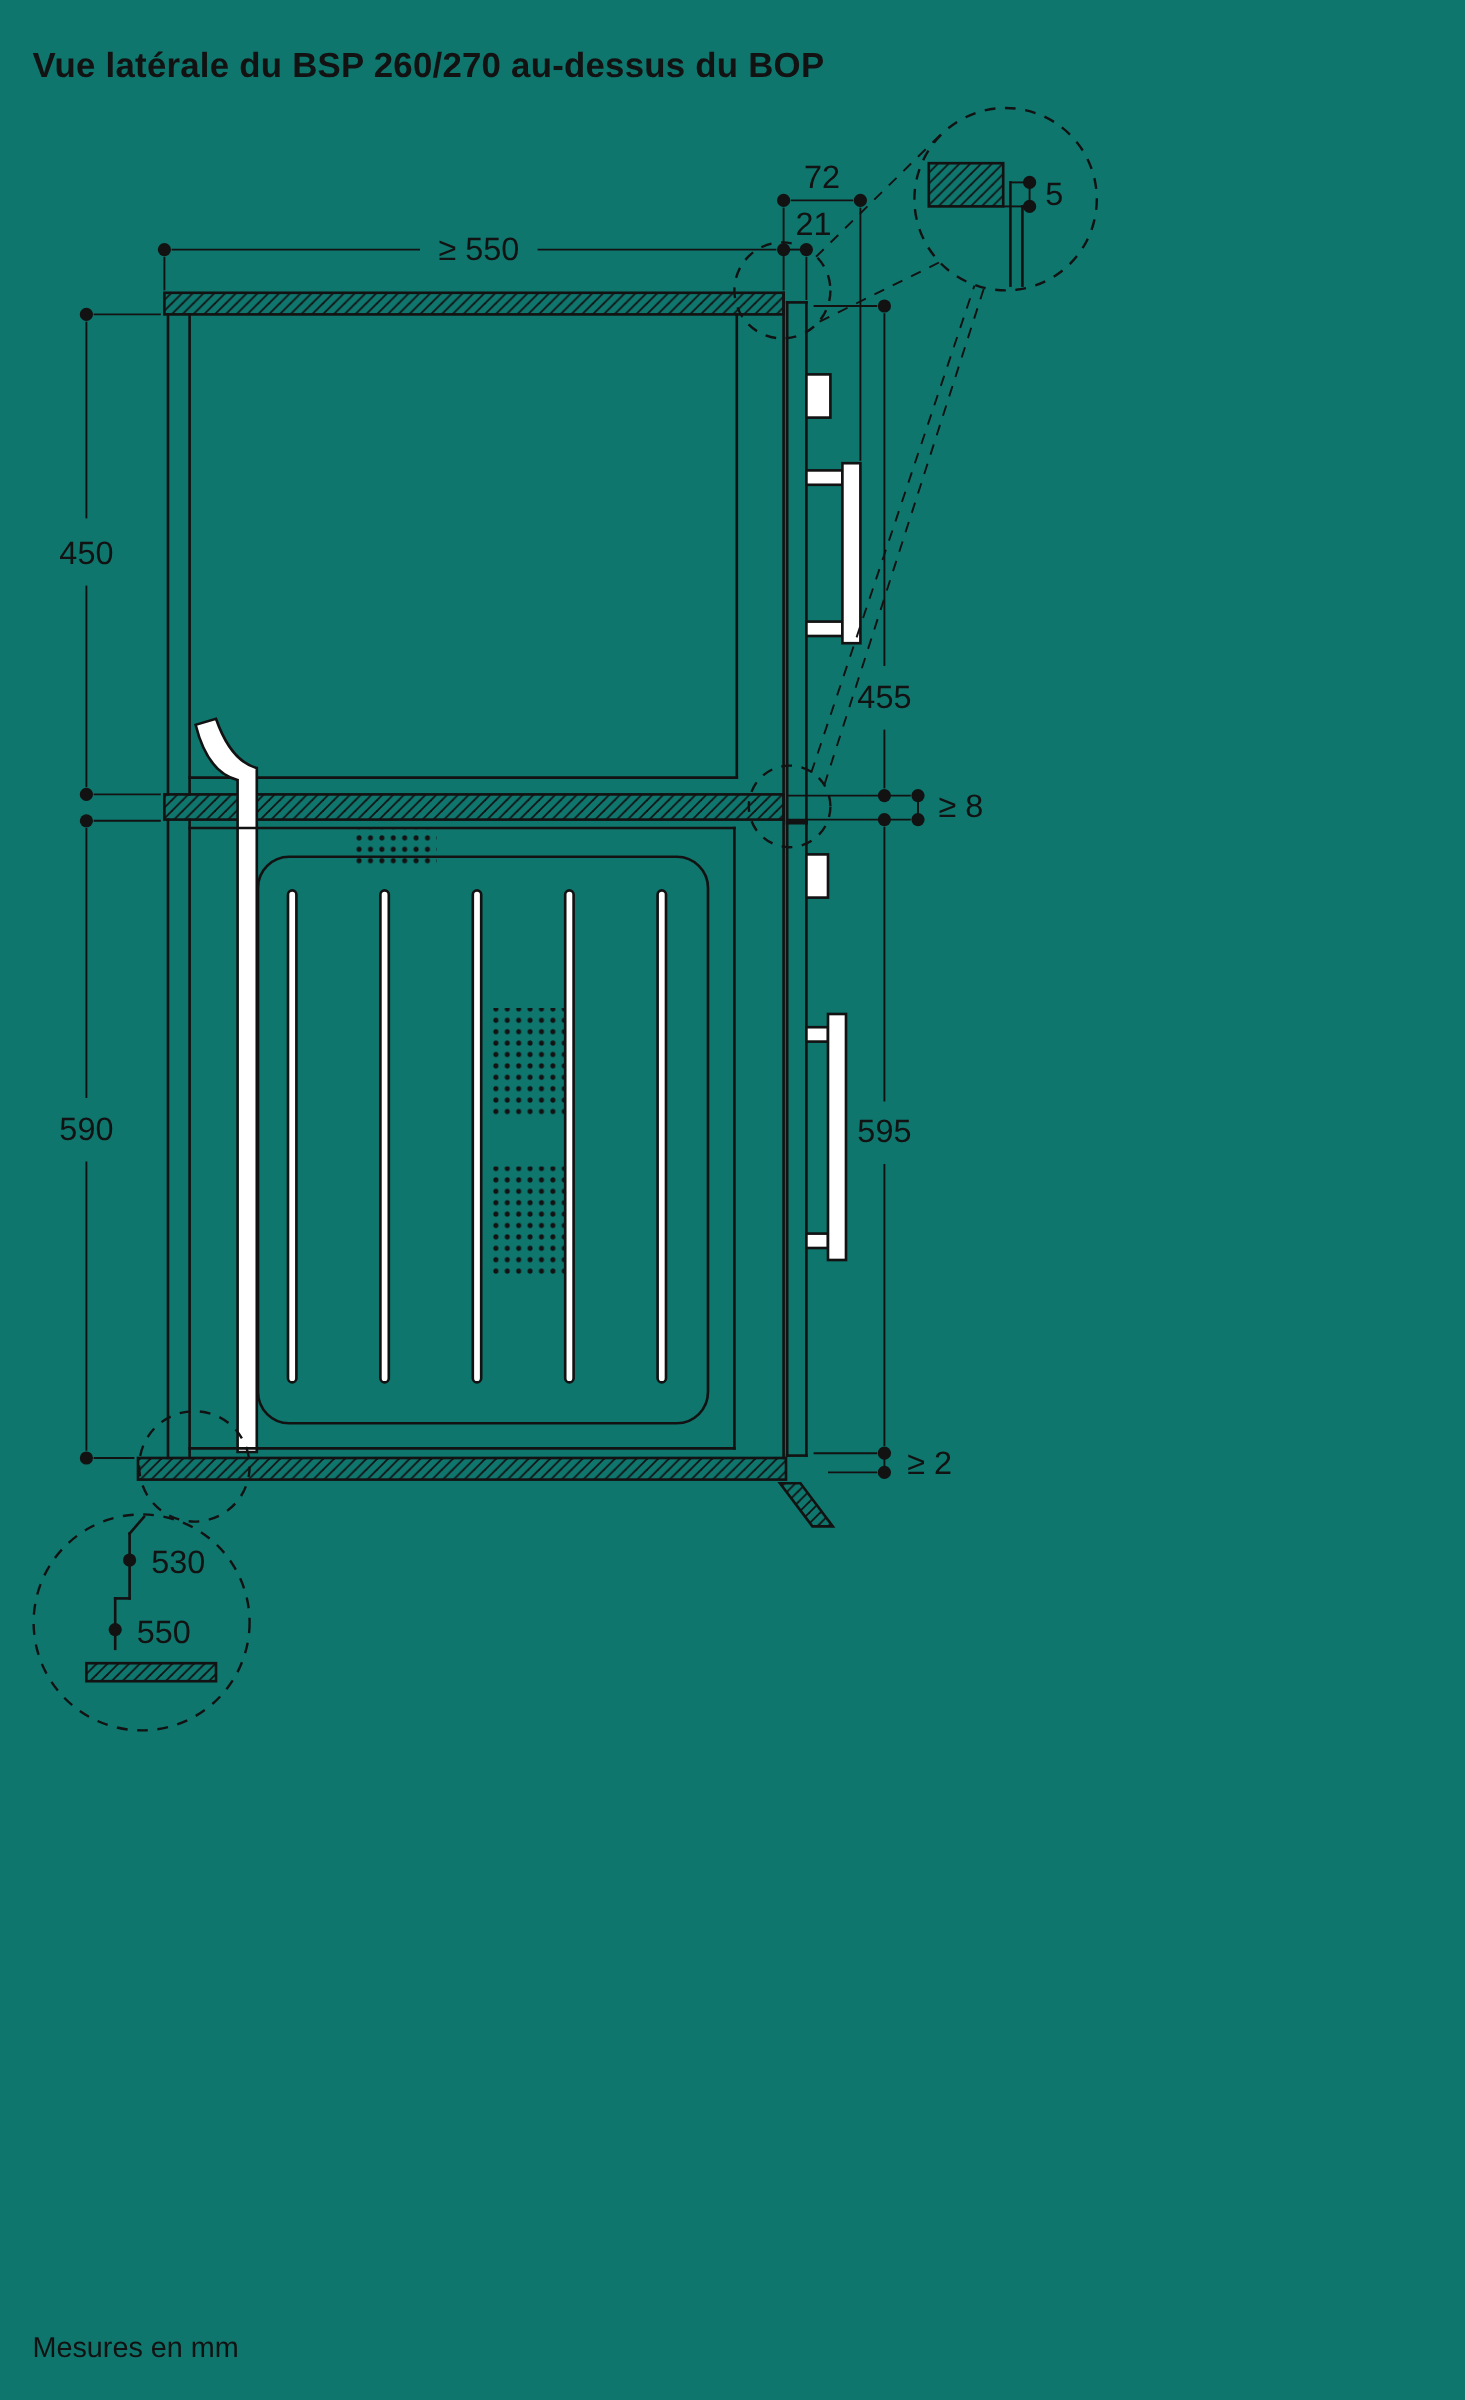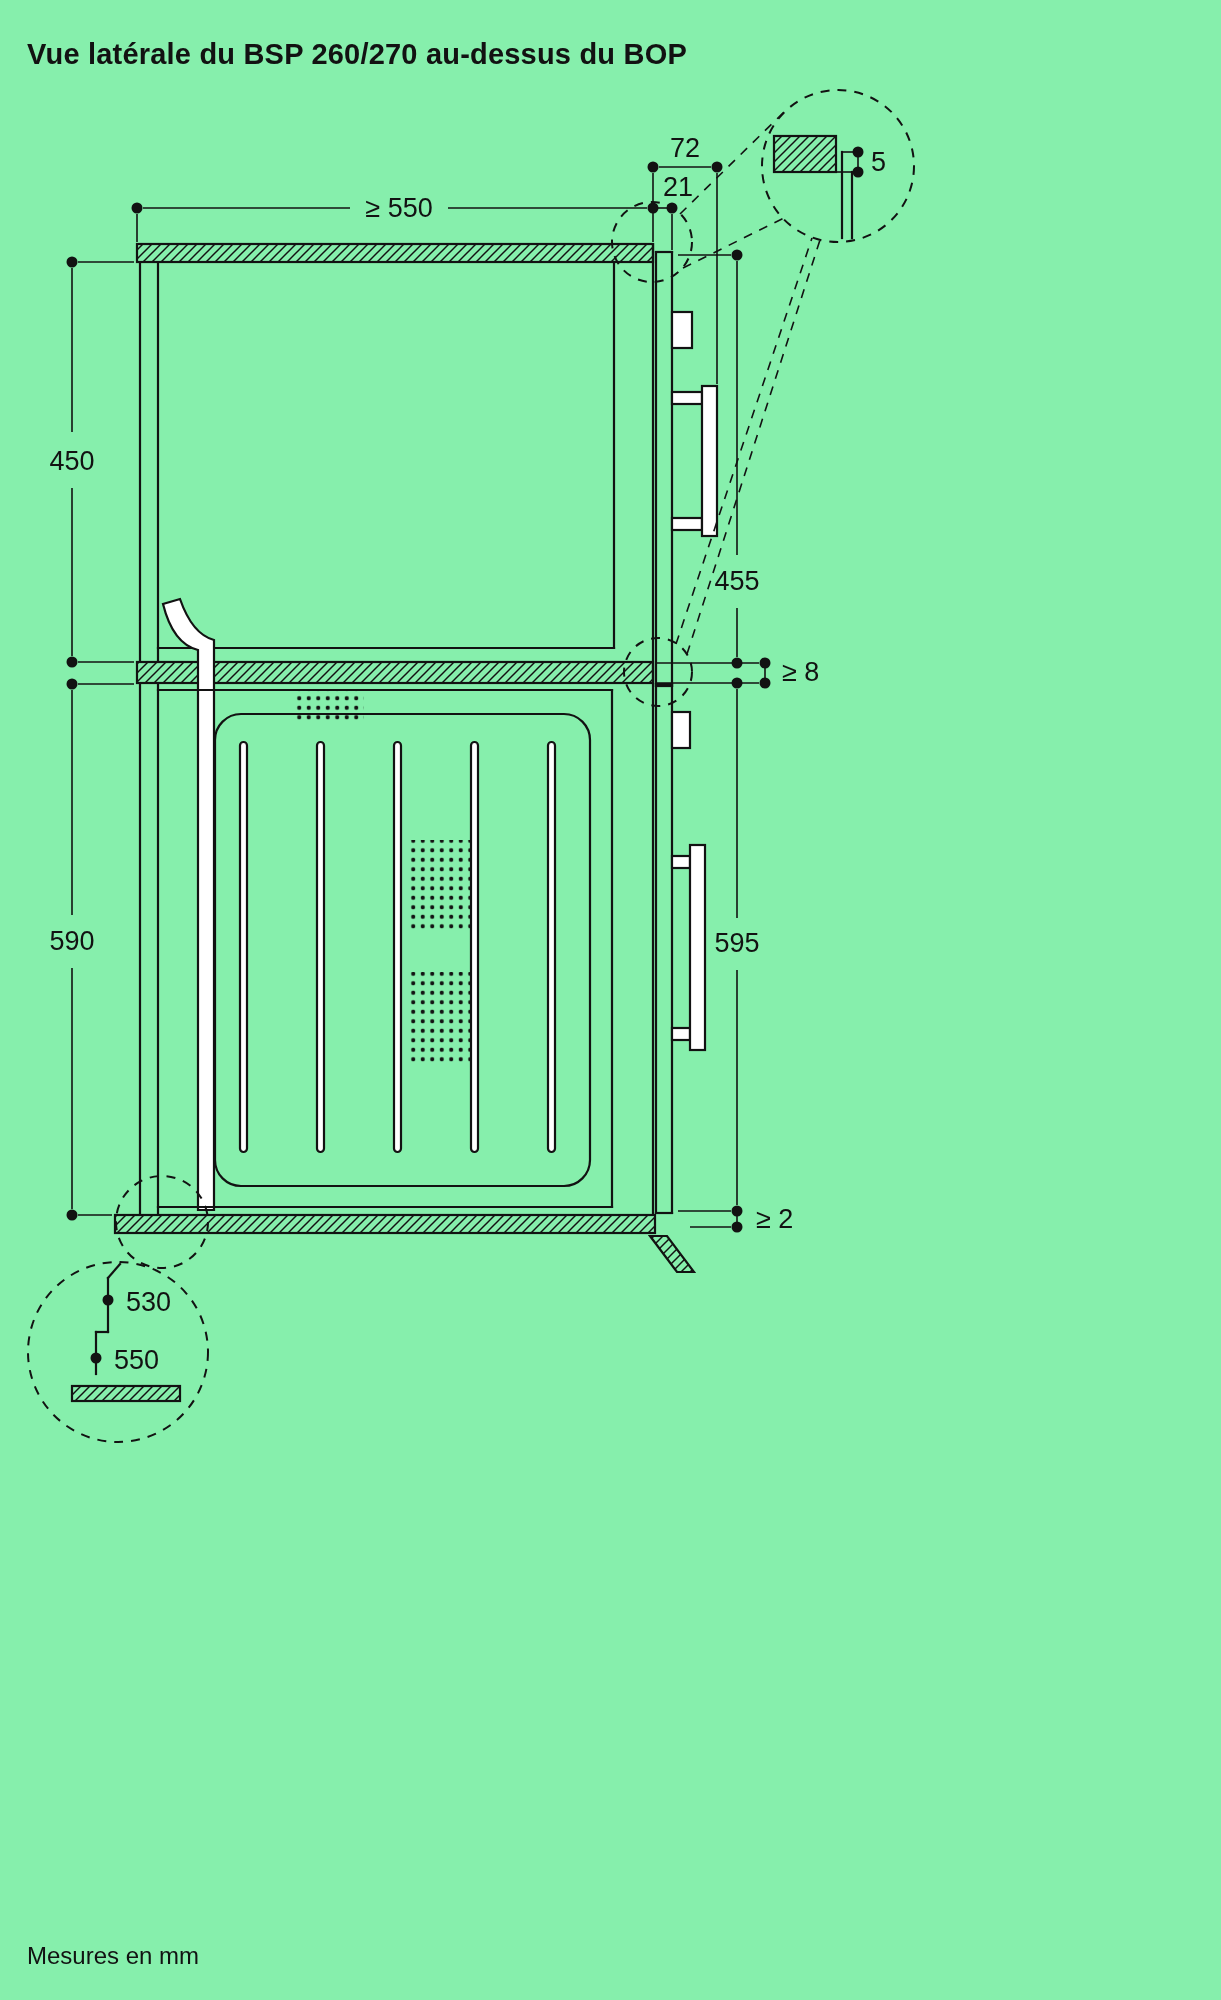--- a/index.html
+++ b/index.html
@@ -1,16 +1,16 @@
 <!DOCTYPE html>
 <html><head>
 <meta charset="utf-8">
 <style>
   html,body{margin:0;padding:0;background:#fff;}
-  .page{position:relative;width:1221px;height:2000px;background:#86efac;overflow:hidden;}
+  .page{position:relative;width:1221px;height:2000px;background:#0f766e;overflow:hidden;}
   svg{display:block;}
   text{font-family:"Liberation Sans","DejaVu Sans",sans-serif;fill:#121212;}
   .title{font-size:29px;font-weight:bold;letter-spacing:.2px;}
   .footer{font-size:24px;}
   .dim{font-size:27px;}
   .ln{stroke:#121212;stroke-width:2.2;fill:none;stroke-linecap:square;}
   .thin{stroke:#121212;stroke-width:1.6;fill:none;}
   .dashc{stroke:#121212;stroke-width:2;fill:none;stroke-dasharray:9 8;}
   .dashl{stroke:#121212;stroke-width:1.6;fill:none;stroke-dasharray:9 8;}
   .dot{fill:#121212;stroke:none;}

